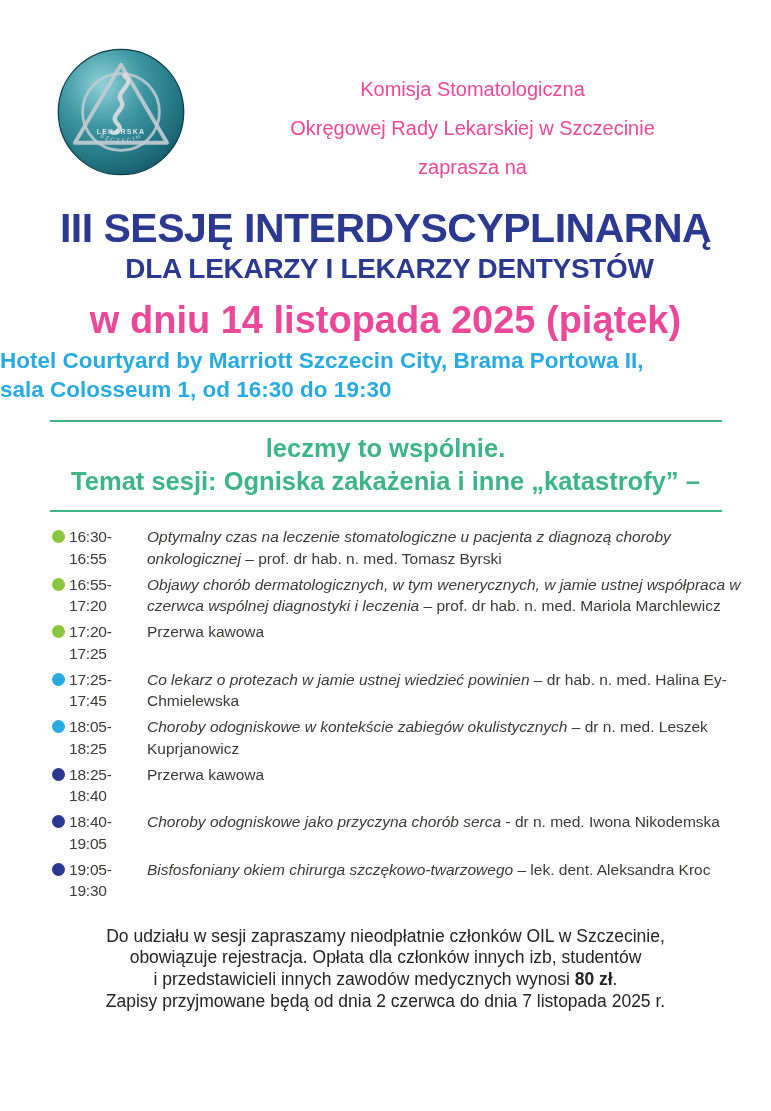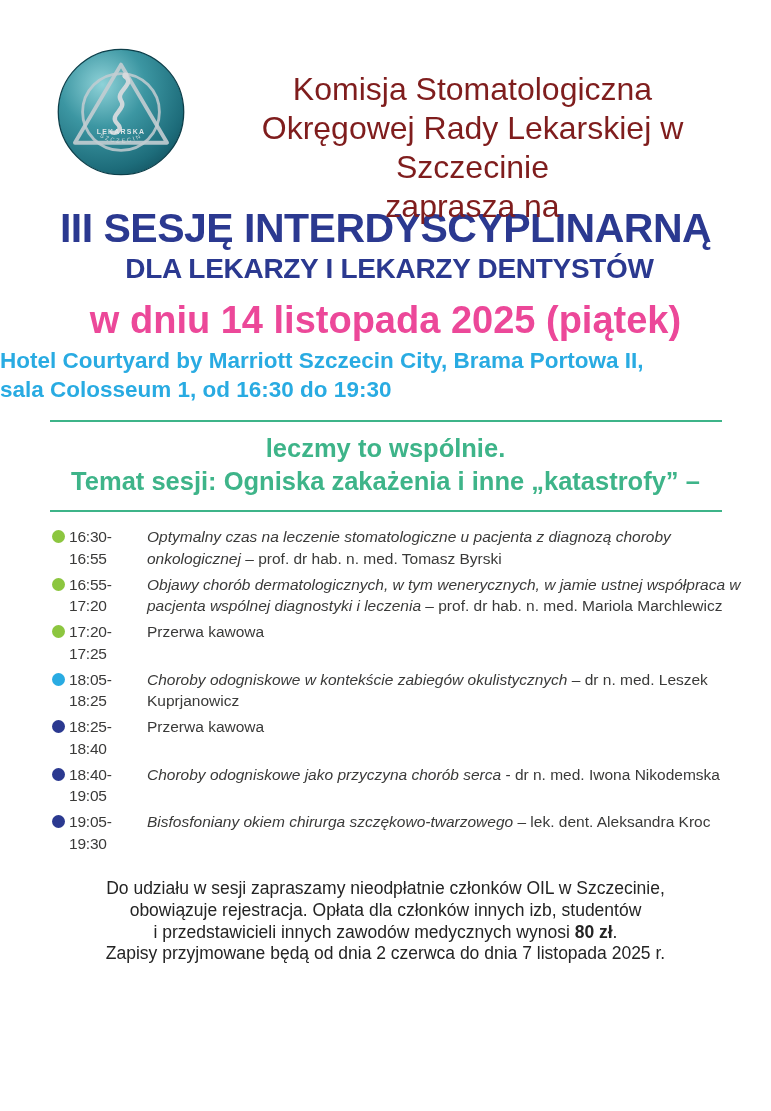--- a/index.html
+++ b/index.html
@@ -8,21 +8,21 @@
     font-family:"Liberation Sans","DejaVu Sans",sans-serif;
     -webkit-font-smoothing:antialiased;
   }
   .page{width:771px;height:1111px;position:relative;background:#fff;}
 
   
   .header{position:relative;padding-top:48px;height:132px;}
   .logo{position:absolute;left:57px;top:48px;width:128px;height:128px;}
   .header-text{
     margin-left:185px;width:575px;text-align:center;
-    font-size:32px;line-height:39px;color:#7f1d1d;font-weight:400;
+    font-size:20px;line-height:39px;color:#ec4899;font-weight:400;
     padding-top:22px;
   }
 
   
   .main-title{
     margin-top:26px;text-align:center;color:#2B3990;font-weight:800;
     font-size:41px;line-height:44px;letter-spacing:-0.5px;
   }
   .sub-title{
     text-align:center;color:#2B3990;font-weight:800;
@@ -124,26 +124,31 @@
 
   <div class="program-list">
       <div class="program-item">
         <span class="bullet" style="background: rgb(140, 198, 63);"></span>
         <span class="time">16:30-16:55</span>
         <span class="desc"><i>Optymalny czas na leczenie stomatologiczne u pacjenta z diagnozą choroby onkologicznej</i><span> – prof. dr hab. n. med. Tomasz Byrski</span></span>
       </div>
       <div class="program-item">
         <span class="bullet" style="background: rgb(140, 198, 63);"></span>
         <span class="time">16:55-17:20</span>
-        <span class="desc"><i>Objawy chorób dermatologicznych, w tym wenerycznych, w jamie ustnej współpraca w pacjenta wspólnej diagnostyki i leczenia</i><span> – prof. dr hab. n. med. Mariola Marchlewicz</span></span>
+        <span class="desc"><i>Objawy chorób dermatologicznych, w tym wenerycznych, w jamie ustnej współpraca w czerwca wspólnej diagnostyki i leczenia</i><span> – prof. dr hab. n. med. Mariola Marchlewicz</span></span>
       </div>
       <div class="program-item">
         <span class="bullet" style="background: rgb(140, 198, 63);"></span>
         <span class="time">17:20-17:25</span>
         <span class="desc"><span>Przerwa kawowa</span></span>
+      </div>
+      <div class="program-item">
+        <span class="bullet" style="background: rgb(41, 171, 226);"></span>
+        <span class="time">17:25-17:45</span>
+        <span class="desc"><i>Co lekarz o protezach w jamie ustnej wiedzieć powinien</i><span> – dr hab. n. med. Halina Ey-Chmielewska</span></span>
       </div>
       <div class="program-item">
         <span class="bullet" style="background: rgb(41, 171, 226);"></span>
         <span class="time">18:05-18:25</span>
         <span class="desc"><i>Choroby odogniskowe w kontekście zabiegów okulistycznych</i><span> – dr n. med. Leszek Kuprjanowicz</span></span>
       </div>
       <div class="program-item">
         <span class="bullet" style="background: rgb(43, 57, 144);"></span>
         <span class="time">18:25-18:40</span>
         <span class="desc"><span>Przerwa kawowa</span></span>

